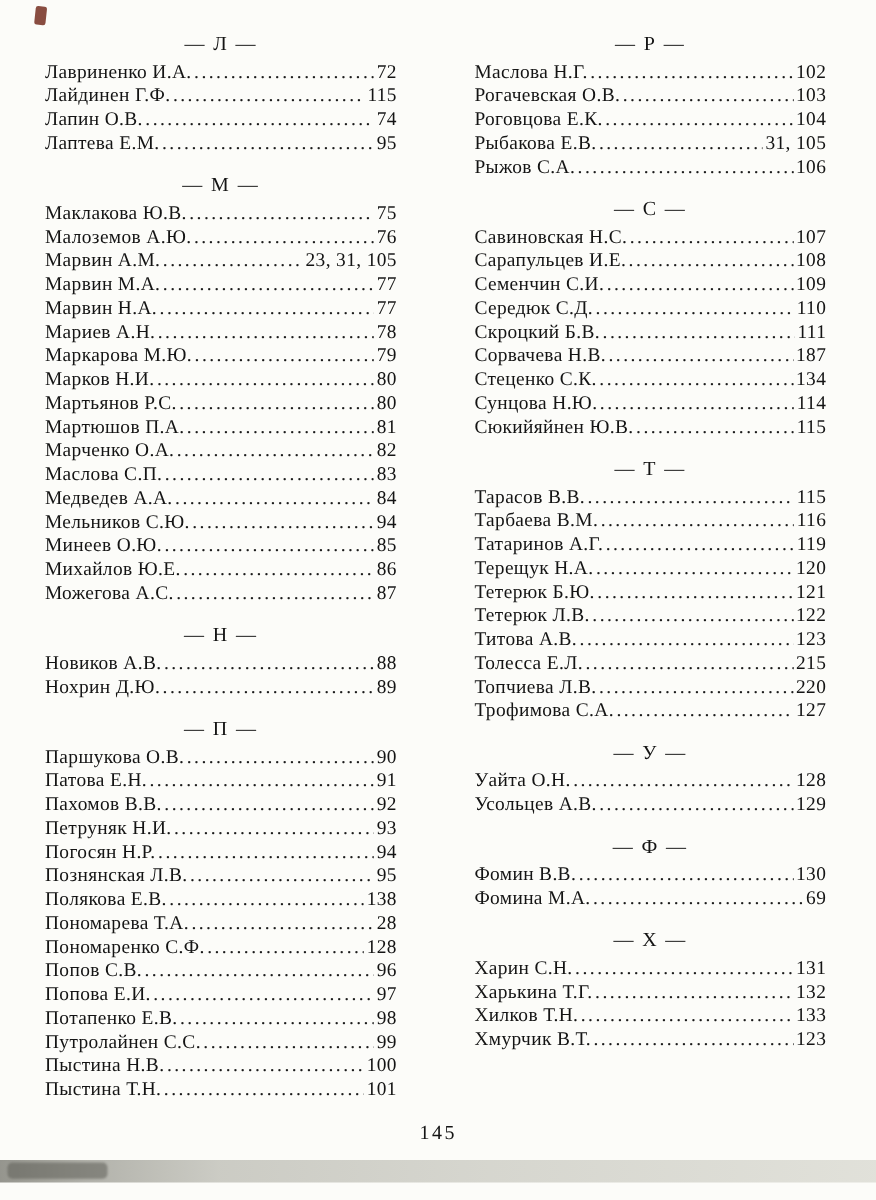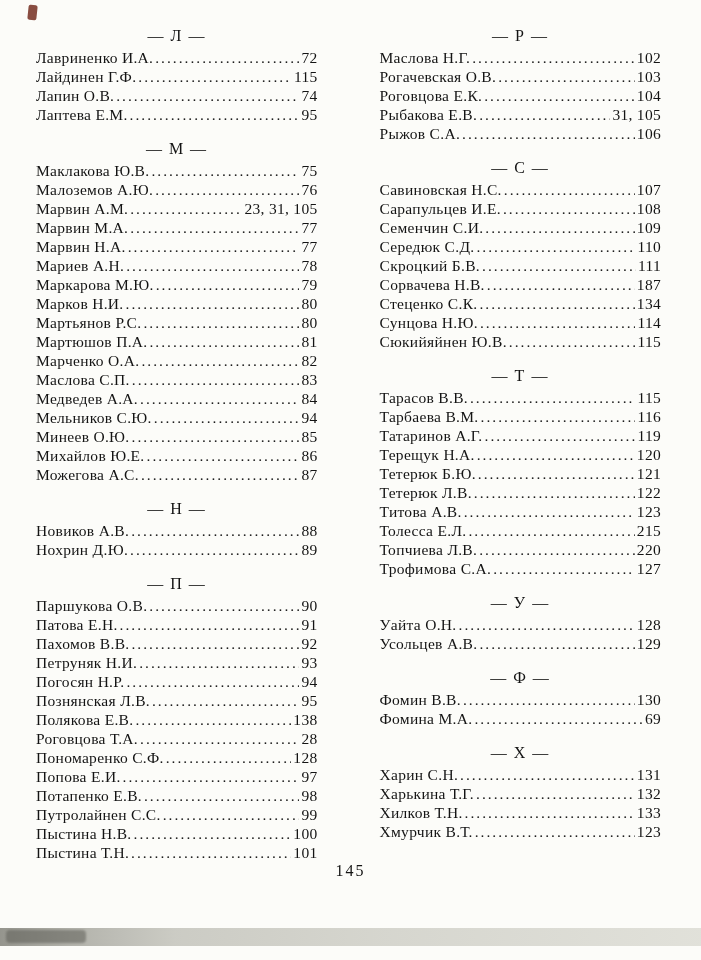--- a/index.html
+++ b/index.html
@@ -57,21 +57,21 @@
   .dots::after {
     content: "................................................................";
     letter-spacing: 2px;
     color: #1a1a1a;
   }
   .pg {
     flex: 0 0 auto;
   }
   .pageno {
     position: absolute;
-    top: 862px;
+    top: 898px;
     left: 0;
     width: 701px;
     text-align: center;
     font-size: 16px;
     letter-spacing: 2px;
   }
   
   .mark-top-left {
     position: absolute;
     left: 28px;
@@ -268,28 +268,33 @@
             <span class="name">Познянская Л.В.</span>
             <span class="dots"></span>
             <span class="pg">95</span>
           </div>
           <div class="entry">
             <span class="name">Полякова Е.В.</span>
             <span class="dots"></span>
             <span class="pg">138</span>
           </div>
           <div class="entry">
-            <span class="name">Роговцова Т.А.</span>
+            <span class="name">Пономарева Т.А.</span>
             <span class="dots"></span>
             <span class="pg">28</span>
           </div>
           <div class="entry">
             <span class="name">Пономаренко С.Ф.</span>
             <span class="dots"></span>
             <span class="pg">128</span>
+          </div>
+          <div class="entry">
+            <span class="name">Попов С.В.</span>
+            <span class="dots"></span>
+            <span class="pg">96</span>
           </div>
           <div class="entry">
             <span class="name">Попова Е.И.</span>
             <span class="dots"></span>
             <span class="pg">97</span>
           </div>
           <div class="entry">
             <span class="name">Потапенко Е.В.</span>
             <span class="dots"></span>
             <span class="pg">98</span>

